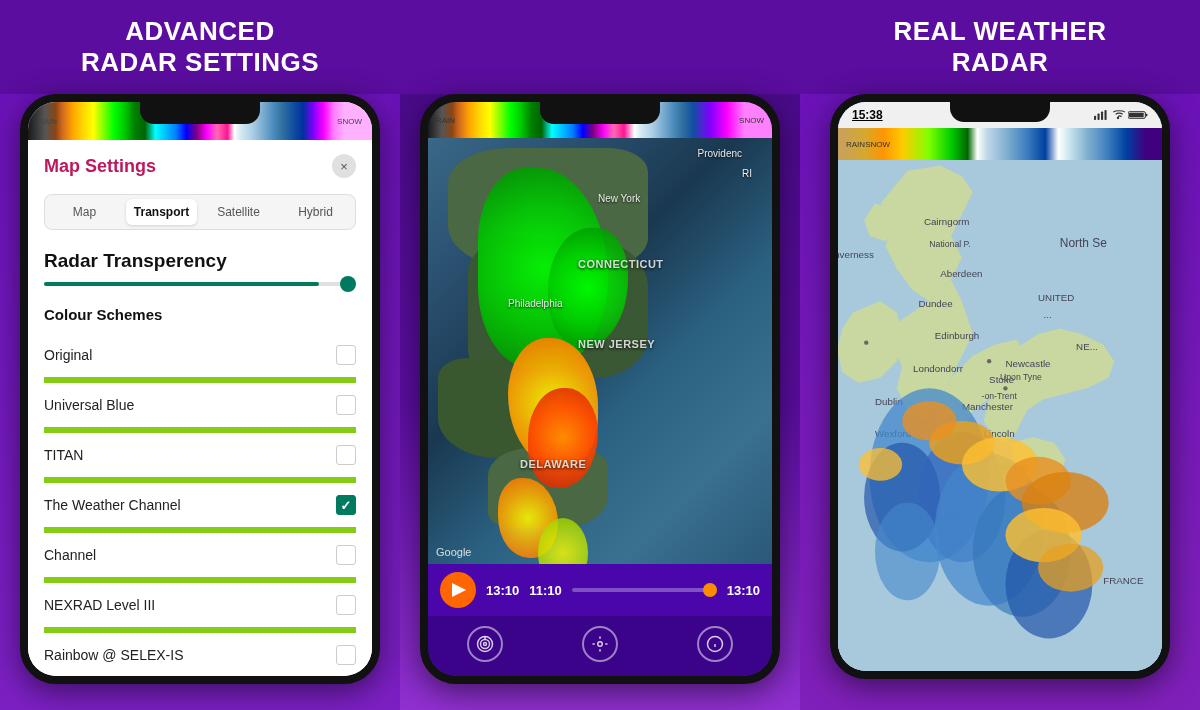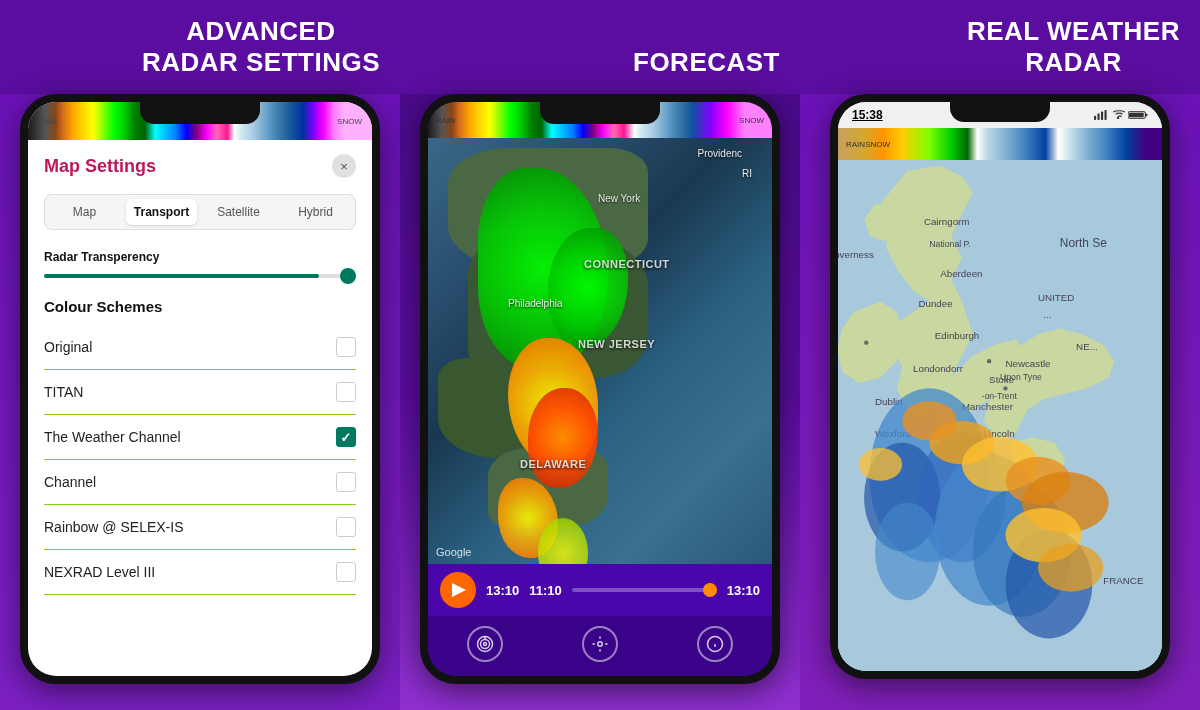--- a/index.html
+++ b/index.html
@@ -20,21 +20,21 @@
       width: 100%;
       height: 110px;
       background: #5a0d9e;
       align-items: center;
     }
 
     .header-col {
       flex: 1;
       display: flex;
       align-items: center;
-      justify-content: flex-end;
+      justify-content: center;
       padding: 10px 20px;
       text-align: center;
     }
 
     .header-title {
       color: white;
       font-size: 26px;
       font-weight: 900;
       text-transform: uppercase;
       line-height: 1.2;
@@ -195,21 +195,21 @@
       color: #111;
       box-shadow: 0 1px 3px rgba(0,0,0,0.15);
     }
 
     
     .slider-section {
       margin-bottom: 20px;
     }
 
     .slider-label {
-      font-size: 12px;
+      font-size: 19px;
       font-weight: 600;
       color: #111;
       margin-bottom: 10px;
     }
 
     .slider-track {
       width: 100%;
       height: 4px;
       background: #e0e0e0;
       border-radius: 2px;
@@ -240,21 +240,21 @@
       font-weight: 600;
       color: #111;
       margin-bottom: 10px;
     }
 
     .scheme-item {
       display: flex;
       justify-content: space-between;
       align-items: center;
       padding: 12px 0;
-      border-bottom: 1px solid #84cc16;
+      border-bottom: 6px solid #84cc16;
     }
 
     .scheme-name {
       font-size: 14px;
       color: #222;
     }
 
     .checkbox {
       width: 20px;
       height: 20px;
@@ -492,21 +492,21 @@
 <body>
 
 <div class="header-row">
   <div class="header-col">
     <div class="header-title">
       <span>ADVANCED</span><br><span>RADAR SETTINGS</span>
     </div>
   </div>
   <div class="header-col">
     <div class="header-title">
-      <br><span>FORECAST</span>
+      <br>
     </div>
   </div>
   <div class="header-col">
     <div class="header-title">
       <span>REAL WEATHER</span><br><span>RADAR</span>
     </div>
   </div>
 </div>
 
 <div class="panels-row">
@@ -544,43 +544,47 @@
             </div>
           </div>
 
           <div class="colour-schemes-title">Colour Schemes</div>
 
           <div class="scheme-item">
             <span class="scheme-name">Original</span>
             <div class="checkbox"></div>
           </div>
 
+          <div class="scheme-item">
+            <span class="scheme-name">Universal Blue</span>
+            <div class="checkbox"></div>
+          </div>
 
           <div class="scheme-item">
             <span class="scheme-name">TITAN</span>
             <div class="checkbox"></div>
           </div>
 
           <div class="scheme-item">
             <span class="scheme-name">The Weather Channel</span>
             <div class="checkbox checked"></div>
           </div>
 
           <div class="scheme-item">
             <span class="scheme-name">Channel</span>
             <div class="checkbox"></div>
           </div>
 
           <div class="scheme-item">
+            <span class="scheme-name">NEXRAD Level III</span>
+            <div class="checkbox"></div>
+          </div>
+
+          <div class="scheme-item">
             <span class="scheme-name">Rainbow @ SELEX-IS</span>
-            <div class="checkbox"></div>
-          </div>
-
-          <div class="scheme-item">
-            <span class="scheme-name">NEXRAD Level III</span>
             <div class="checkbox"></div>
           </div>
         </div>
       </div>
     </div>
   </div>
 
   <div class="panel panel-mid">
     <div class="phone">
       <div class="notch"></div>
@@ -600,21 +604,21 @@
 
           <div class="precip-blob precip-green" style="width:130px;height:200px;top:30px;left:50px;border-radius:40% 60% 50% 45%;opacity:0.9;"></div>
           <div class="precip-blob precip-green" style="width:80px;height:120px;top:90px;left:120px;border-radius:55% 40% 60% 45%;opacity:0.85;"></div>
           <div class="precip-blob precip-yellow" style="width:90px;height:130px;top:200px;left:80px;border-radius:45% 55% 40% 60%;opacity:0.9;"></div>
           <div class="precip-blob precip-orange" style="width:70px;height:100px;top:250px;left:100px;border-radius:50% 45% 55% 40%;opacity:0.88;"></div>
           <div class="precip-blob precip-yellow" style="width:60px;height:80px;top:340px;left:70px;border-radius:40% 60% 45% 55%;opacity:0.85;"></div>
           <div class="precip-blob" style="background:radial-gradient(circle,#ffff00,#88cc00);width:50px;height:70px;top:380px;left:110px;border-radius:50%;opacity:0.8;"></div>
 
           <span class="city-label" style="top:55px;left:170px;">New York</span>
           <span class="city-label" style="top:160px;left:80px;">Philadelphia</span>
-          <span class="state-label" style="top:120px;left:156px;">CONNECTICUT</span>
+          <span class="state-label" style="top:120px;left:150px;">CONNECTICUT</span>
           <span class="state-label" style="top:200px;left:150px;">NEW JERSEY</span>
           <span class="state-label" style="top:320px;left:92px;">DELAWARE</span>
           <span class="city-label" style="top:30px;right:20px;">RI</span>
           <span class="city-label" style="top:10px;right:30px;">Providenc</span>
 
           <div class="google-label">Google</div>
         </div>
 
         <div class="timeline-bar">
           <div class="play-btn">

